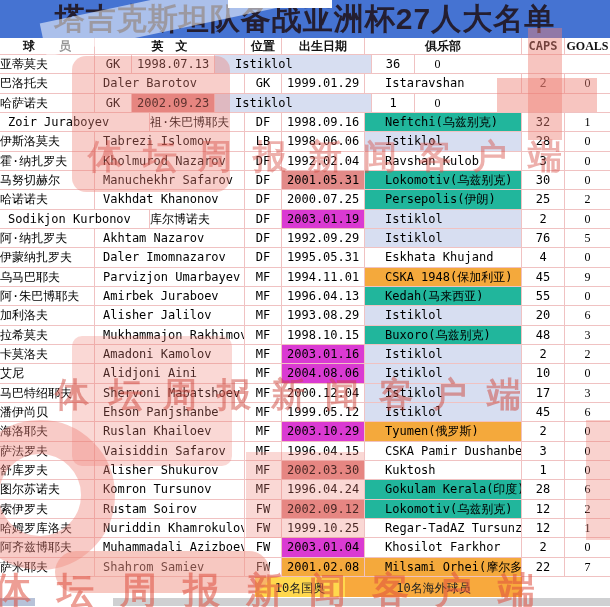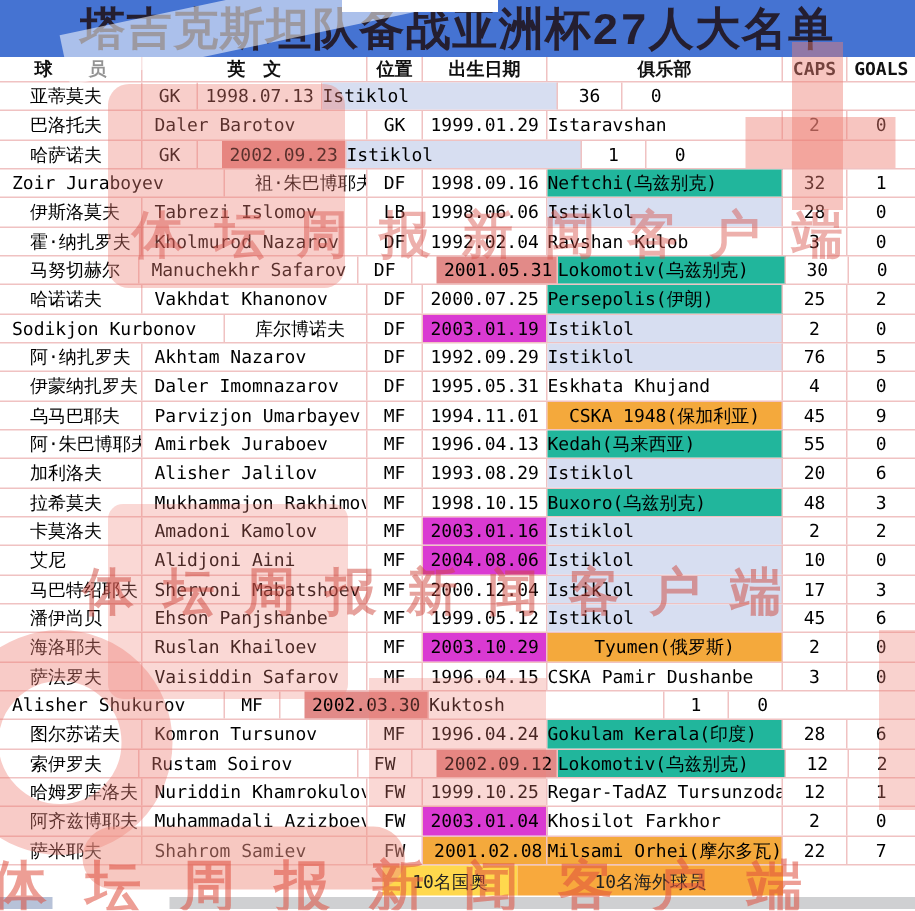--- a/index.html
+++ b/index.html
@@ -2,45 +2,45 @@
 <html style="--title-bar: #4573d2; --grid: #f0c2c2; --teal: #21b69c; --orange: #f4a93c; --magenta: #da3ad2; --pink: #e28a88; --istiklol-blue: #d7def1; --u23-yellow: #ffd84d; --overseas-orange: #f8a93d;"><head>
 <meta charset="utf-8">
 <style>
   html,body{margin:0;padding:0;background:#fff;}
   .screen{position:relative;width:610px;height:607px;background:#fff;overflow:hidden;
           font-family:"DejaVu Sans Mono","Liberation Mono",monospace;}
   
   .title-bar{position:absolute;left:0;top:0;width:610px;height:38px;background:var(--title-bar);
              display:flex;align-items:center;justify-content:center;}
   .title{font-size:30px;font-weight:bold;color:#241e30;white-space:nowrap;letter-spacing:1px;
-         font-family:Liberation Mono, monospace;}
+         font-family:Liberation Sans, sans-serif;}
   
   .hdr{position:absolute;top:38px;left:0;width:610px;height:17px;display:flex;background:#fff;
        font-weight:bold;font-size:12px;color:#111;border-bottom:1px solid var(--grid);box-sizing:border-box;}
   .hdr .c{display:flex;align-items:center;justify-content:center;}
   
   .w1{width:95px}.w2{width:150px}.w3{width:37px}.w4{width:83px}.w5{width:157px}.w6{width:43px}.w7{width:45px}
   .c{box-sizing:border-box;border-right:1px solid var(--grid);overflow:hidden;white-space:nowrap;height:100%;}
-  .c:last-child{border-right:none;}
+  .c:last-child{border-right:none;font-family:Liberation Serif, serif;}
   
   .tbody{position:absolute;top:55px;left:0;width:610px;}
   .row{display:flex;height:19.33px;border-bottom:1px solid var(--grid);box-sizing:border-box;
        font-size:12px;color:#000;line-height:18px;}
   .row .c{line-height:18px;}
-  .c.name{padding-left:20px;}
+  .c.name{padding-left:0;}
   .c.en{padding-left:8px;}
   .c.pos{text-align:center;}
   .c.birth{padding-left:5px;}
-  .c.club{padding-left:0;}
+  .c.club{padding-left:20px;}
   .c.caps,.c.goals{text-align:center;}
   
   .hl-teal{background:var(--teal);}
-  .hl-orange{background:var(--orange);text-align:center;}
+  .hl-orange{background:var(--orange);}
   .hl-magenta{background:var(--magenta);}
-  .hl-pink{background:var(--pink);margin-left:16px;}
+  .hl-pink{background:var(--pink);}
   .hl-blue{background:var(--istiklol-blue);}
   
   .annot{position:absolute;top:577px;height:22px;display:flex;align-items:center;justify-content:center;
          font-size:12px;color:#222;box-sizing:border-box;}
   .u23{left:255px;width:90px;background:var(--u23-yellow);}
   .overseas{left:345px;width:177px;background:var(--overseas-orange);}
   
   .strip{position:absolute;left:0;top:597px;width:610px;height:10px;background:#fff;}
   .seg{position:absolute;top:1px;height:8px;}
   .seg-a{left:0;width:35px;background:#b7c2d8;}
@@ -266,20 +266,21 @@
       <div class="row">
         <div class="c w1 name">萨法罗夫</div>
         <div class="c w2 en">Vaisiddin Safarov</div>
         <div class="c w3 pos">MF</div>
         <div class="c w4 birth hl-">1996.04.15</div>
         <div class="c w5 club hl-">CSKA Pamir Dushanbe</div>
         <div class="c w6 caps">3</div>
         <div class="c w7 goals">0</div>
       </div>
       <div class="row">
+        <div class="c w1 name">舒库罗夫</div>
         <div class="c w2 en">Alisher Shukurov</div>
         <div class="c w3 pos">MF</div>
         <div class="c w4 birth hl-pink">2002.03.30</div>
         <div class="c w5 club hl-">Kuktosh</div>
         <div class="c w6 caps">1</div>
         <div class="c w7 goals">0</div>
       </div>
       <div class="row">
         <div class="c w1 name">图尔苏诺夫</div>
         <div class="c w2 en">Komron Tursunov</div>

